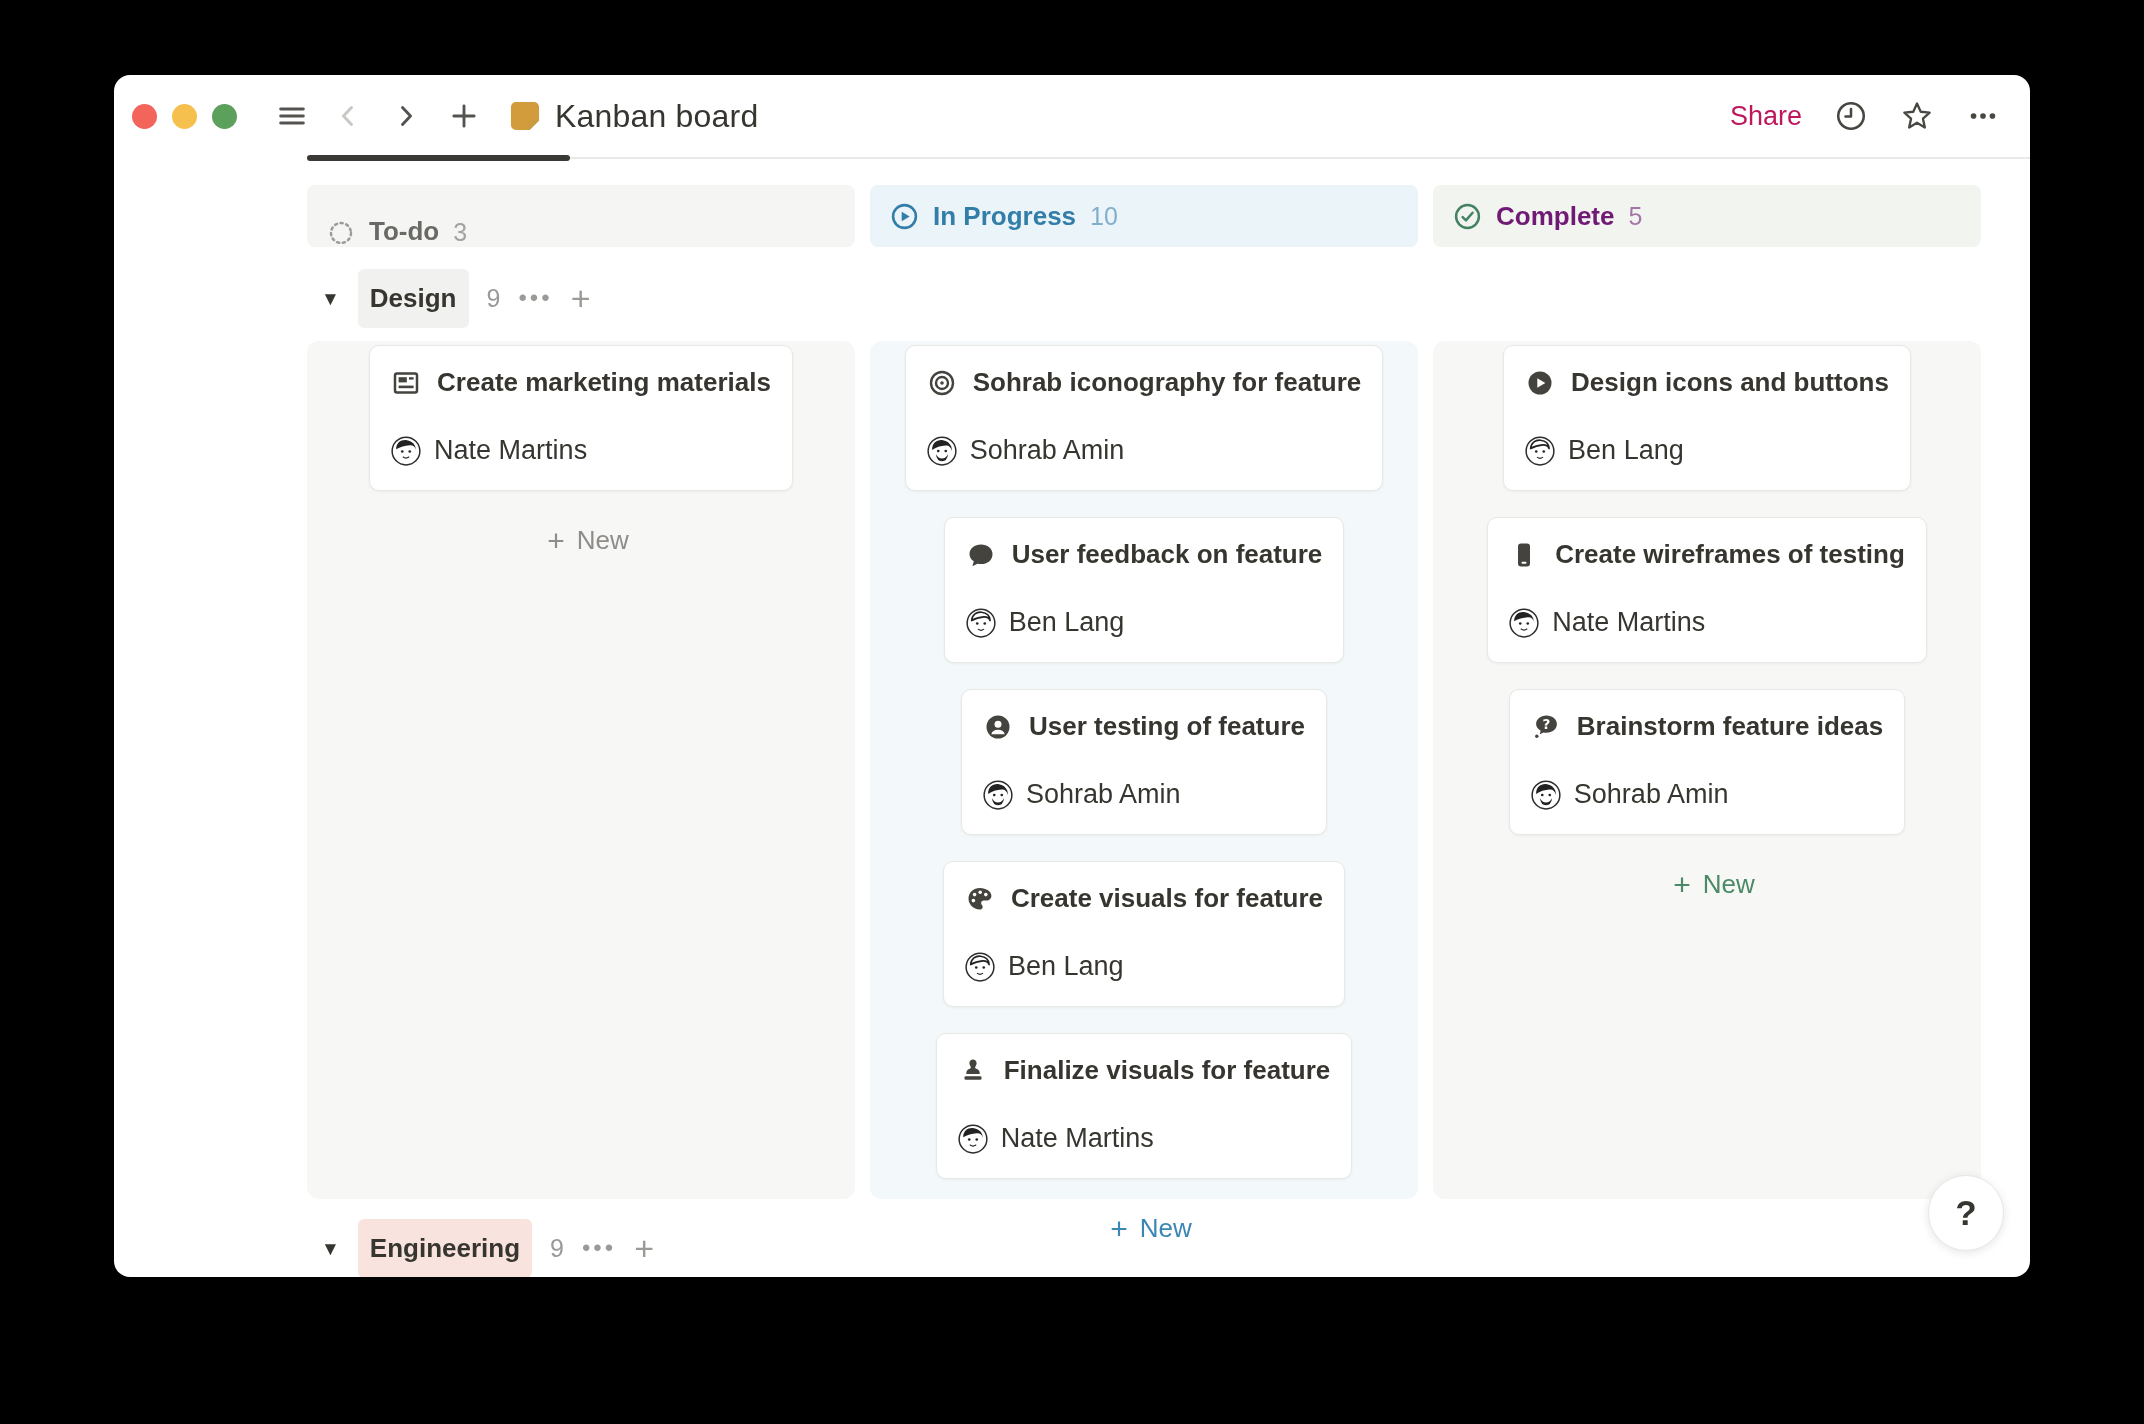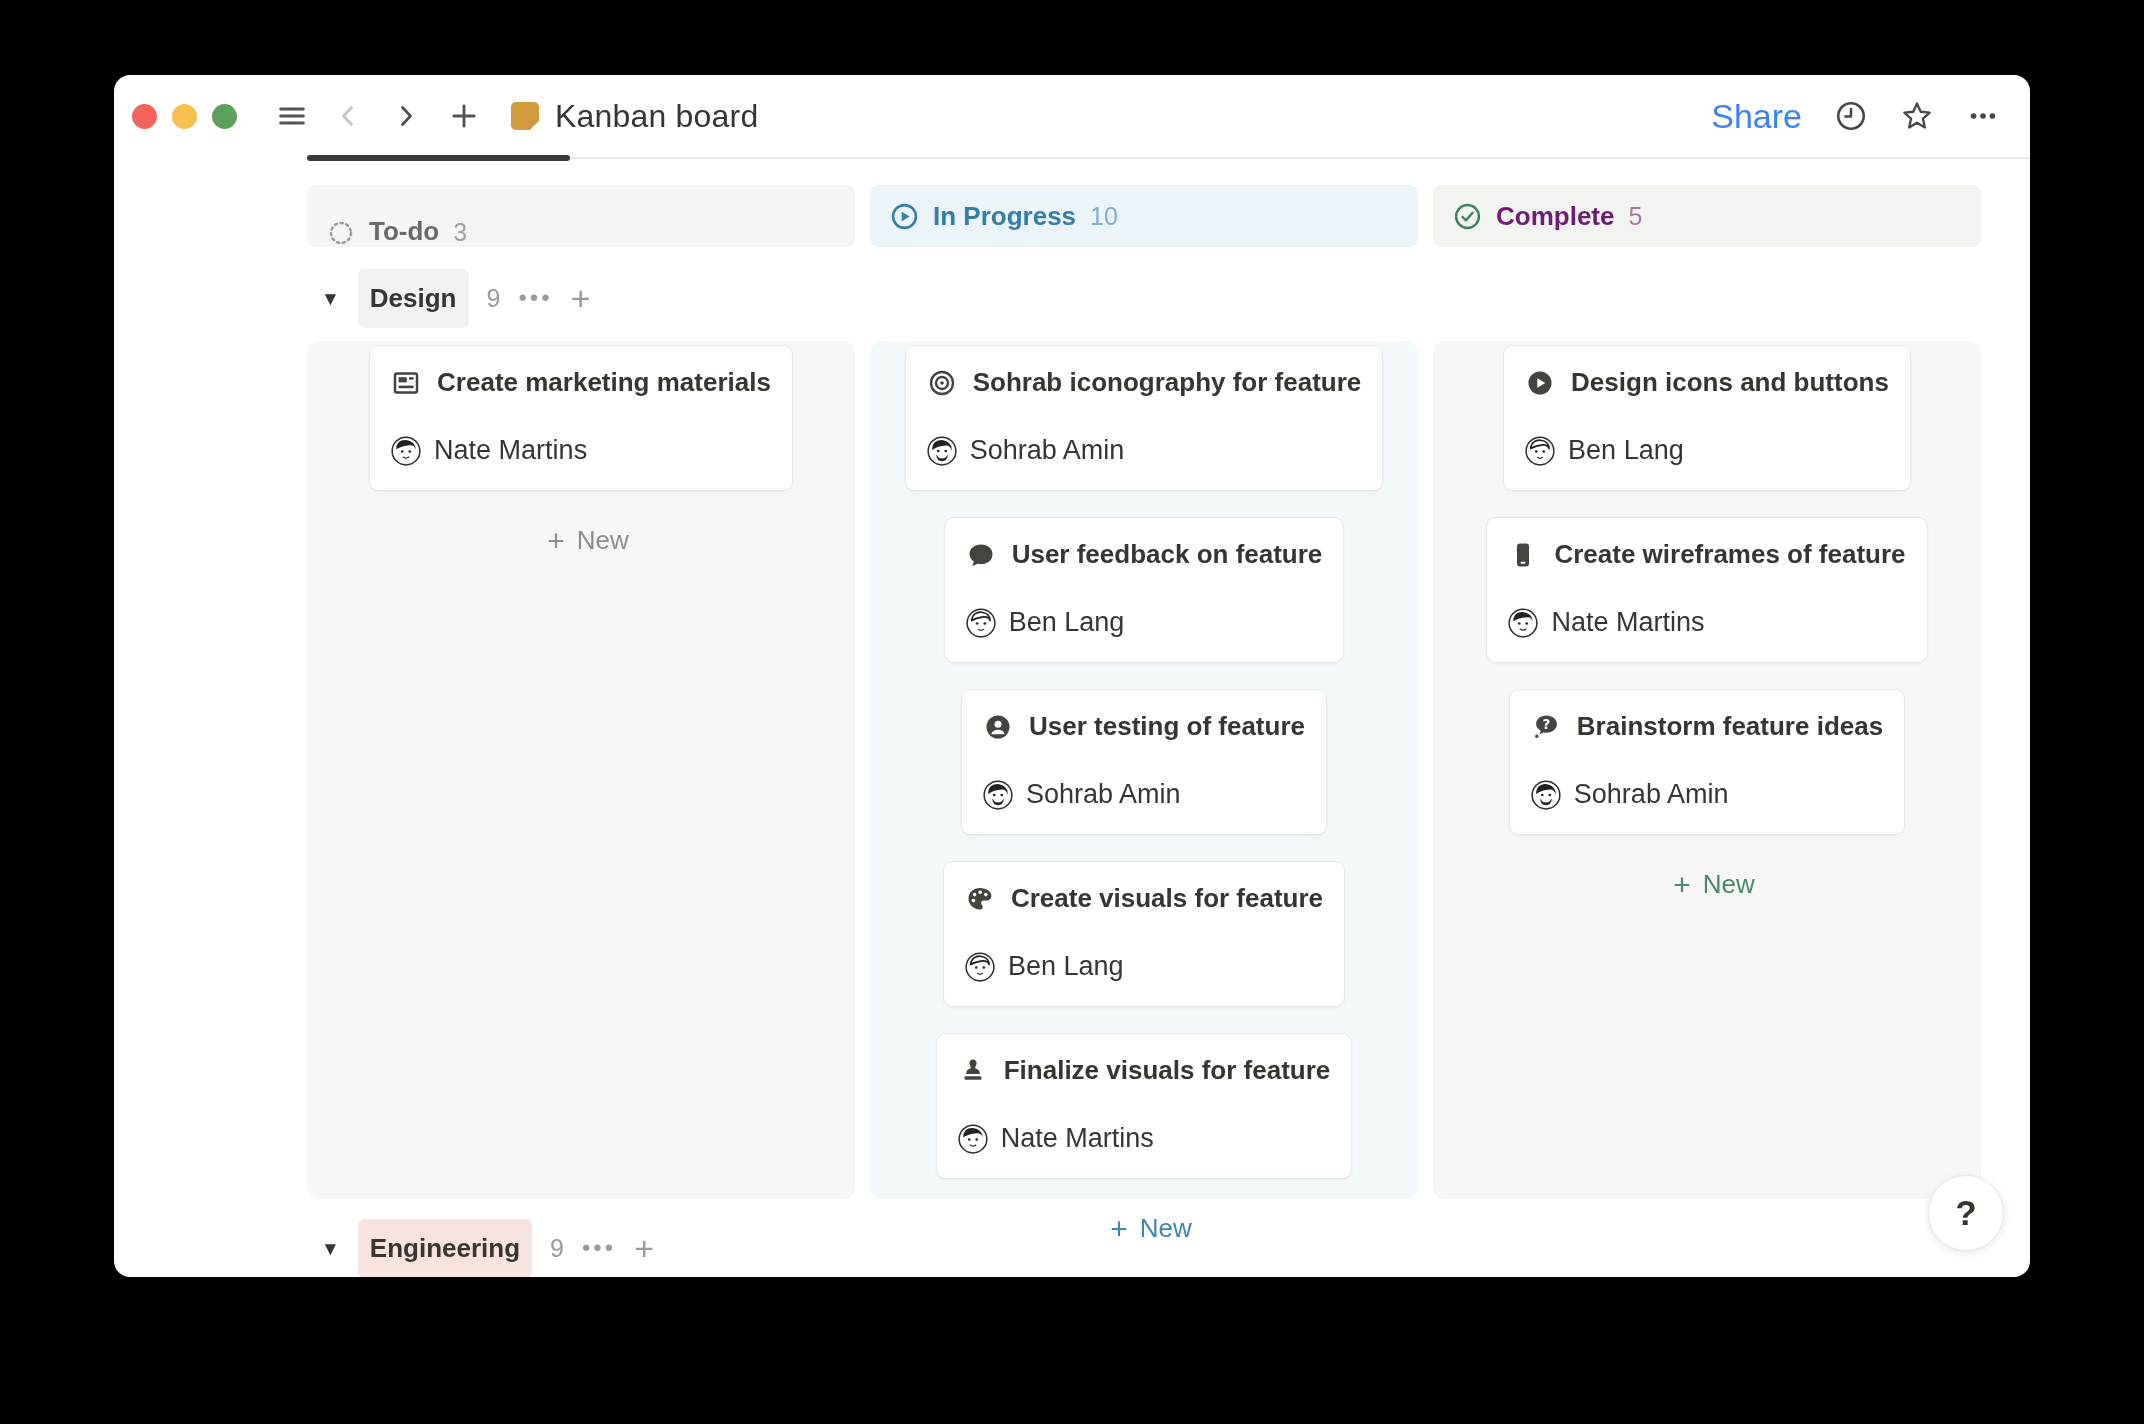--- a/index.html
+++ b/index.html
@@ -10,21 +10,21 @@
   
   .topbar { height:82px; display:flex; align-items:center; padding:0 30px 0 18px; }
   .traffic { display:flex; gap:15px; margin-right:38px; }
   .tl { width:25px; height:25px; border-radius:50%; display:inline-block; }
   .tl.red { background:#f3655b; } .tl.yellow { background:#f6c04e; } .tl.green { background:#5ba15c; }
   .tb-btn { background:none; border:none; display:flex; align-items:center; justify-content:center; width:34px; height:34px; cursor:pointer; padding:0; }
   .tb-group { display:flex; align-items:center; gap:24px; }
   .page-title { font-size:32px; font-weight:500; color:#37352f; margin-left:12px; letter-spacing:.2px; }
   .page-icon { margin-left:26px; display:flex; align-items:center; }
   .topbar-right { margin-left:auto; display:flex; align-items:center; gap:32px; }
-  .share-label { font-size:34px; color:#3b82f6; cursor:pointer; }
+  .share-label { font-size:27px; color:#be185d; cursor:pointer; }
 
   
   .topbar-divider { position:relative; height:2px; }
   .divider-line { position:absolute; left:193px; right:0; top:0; height:2px; background:#e9e9e7; }
   .scroll-indicator { position:absolute; left:193px; top:-2px; width:263px; height:6px; border-radius:3px; background:#3a3935; }
 
   
   .board { position:relative; padding:26px 0 0 193px; }
   .status-row { display:flex; gap:15px; }
   .status-pill { width:548px; height:62px; border-radius:8px; display:flex; align-items:center; padding:0 20px; gap:14px; font-size:26px; font-weight:600; }
@@ -356,21 +356,21 @@
           </div>
 
           <div class="card">
             <div class="card-title-row">
               <span class="card-icon">
                 <svg width="30" height="30" viewBox="0 0 30 30">
                   <rect x="9" y="3.5" width="12" height="23" rx="3" fill="currentColor"></rect>
                   <rect x="12.5" y="21.8" width="5" height="2" rx="1" fill="#fff"></rect>
                 </svg>
               </span>
-              <span class="card-title">Create wireframes of feature</span>
+              <span class="card-title">Create wireframes of testing</span>
             </div>
             <div class="assignee-row">
               <svg class="avatar" viewBox="0 0 32 32">
                 <circle cx="16" cy="16" r="14.8" fill="#fff" stroke="#2c2c2c" stroke-width="1.6"></circle>
                 <path d="M5.5 14 C5.5 7 11 3.5 17 4.5 C23 5.5 26.5 9.5 26.5 15 C26 11.5 23.5 9.5 20 9.8 C14.5 10.3 10 11.5 5.5 14 Z" fill="#222"></path>
                 <circle cx="12" cy="16.5" r="1.4" fill="#222"></circle>
                   <circle cx="20" cy="16.5" r="1.4" fill="#222"></circle>
                 <path d="M13 22.5 q3 2.2 6 0" stroke="#222" stroke-width="1.3" fill="none" stroke-linecap="round"></path>
               </svg>
               <span class="assignee-name">Nate Martins</span>

